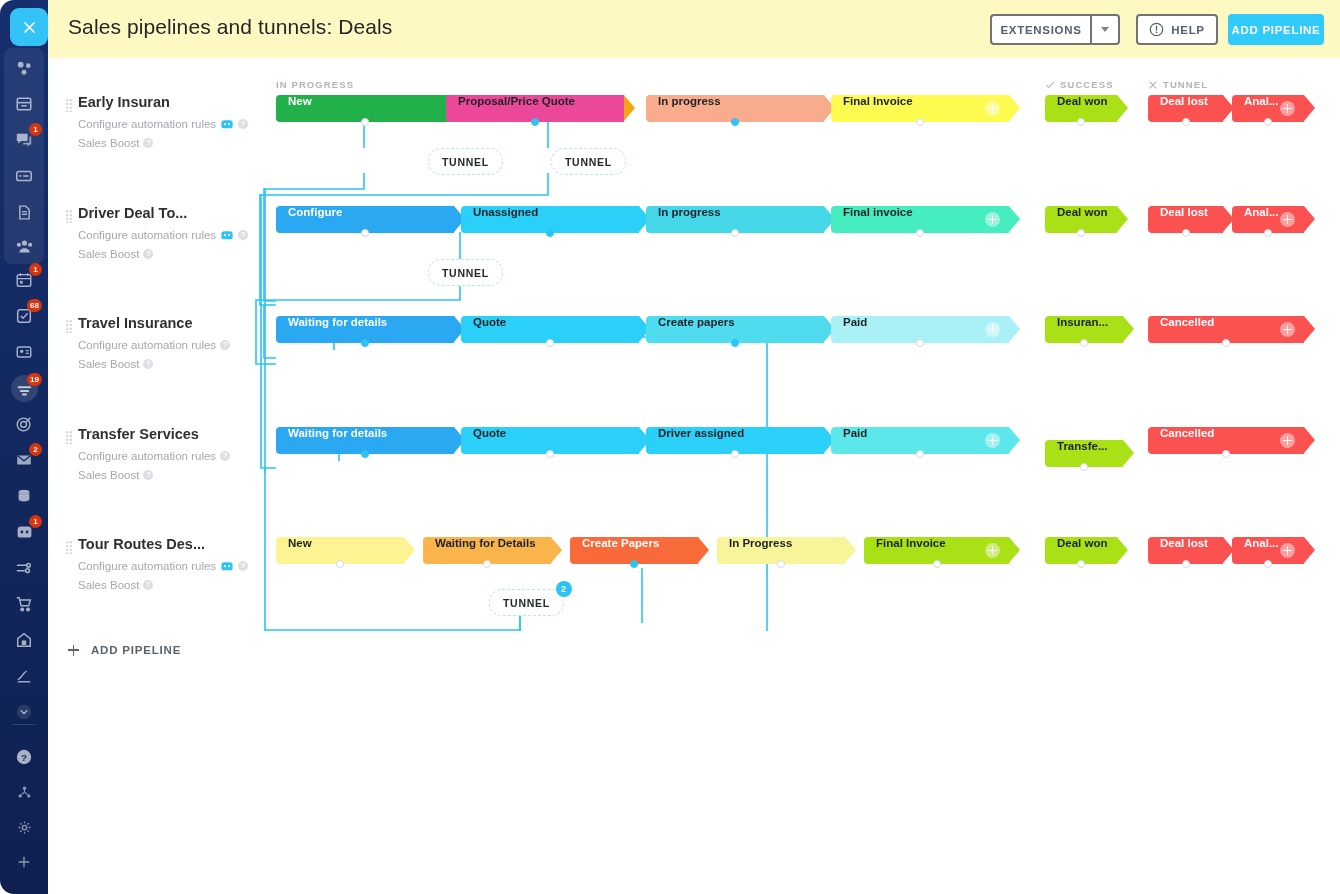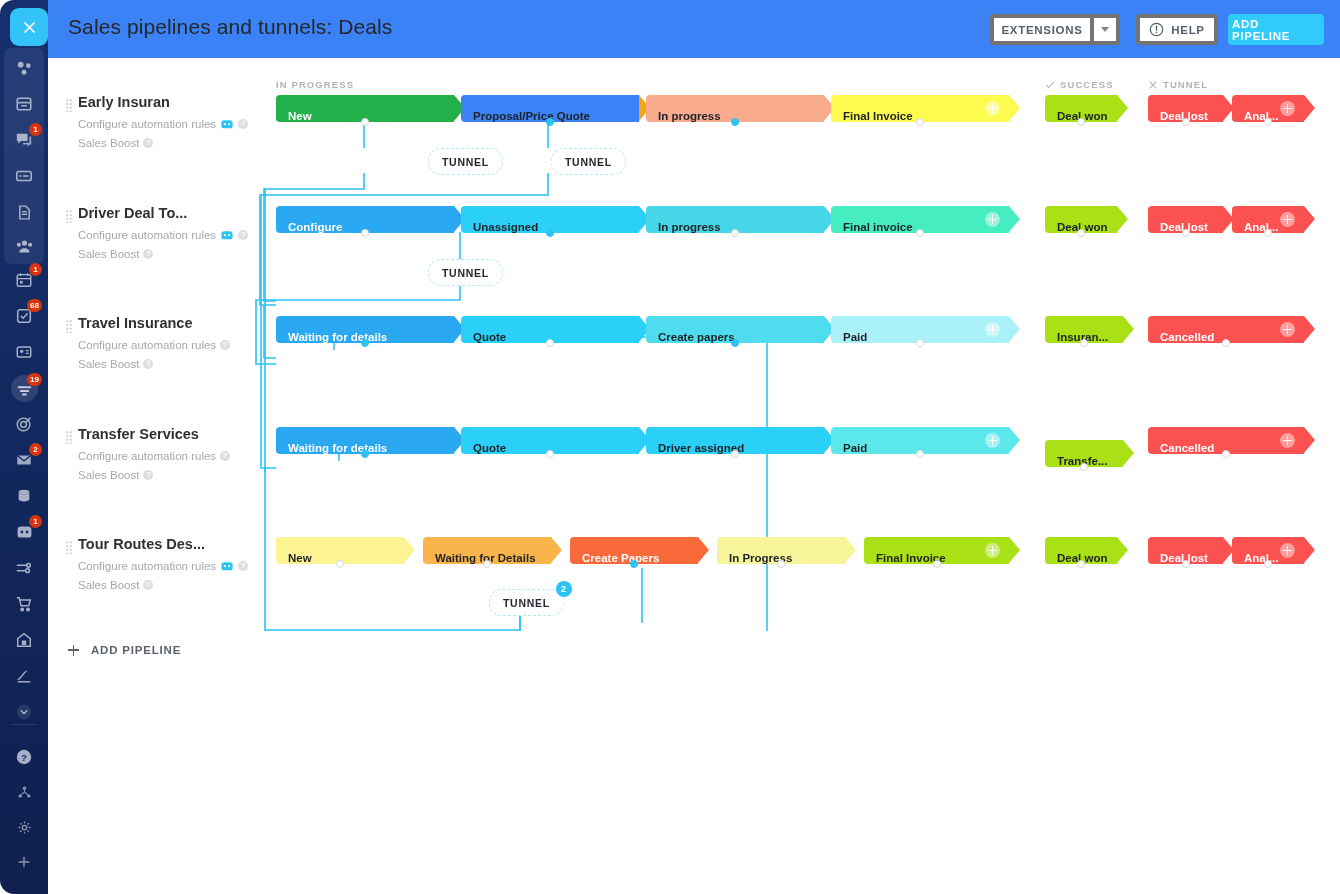--- a/index.html
+++ b/index.html
@@ -44,28 +44,28 @@
     content:"";position:absolute;left:7px;top:3px;width:27px;height:27px;
     border-radius:50%;background:rgba(255,255,255,0.13);
   }
   .sb-divider{position:absolute;left:12px;width:24px;height:1px;background:rgba(255,255,255,0.13);}
 
   
   #main{
     position:absolute;left:48px;top:0;width:1292px;height:894px;
     background:#fff;border-top-right-radius:14px;border-bottom-right-radius:14px;
   }
-  #topbar{position:absolute;left:0;top:0;width:1292px;height:58px;background:#3b82f6;}
+  #topbar{position:absolute;left:0;top:0;width:1292px;height:58px;background:#fef9c3;}
   #page-title{
     position:absolute;left:20px;top:15px;
     font-size:21px;color:#262626;font-weight:400;letter-spacing:.1px;white-space:nowrap;
   }
   .tb-btn{
     position:absolute;top:14px;height:31px;box-sizing:border-box;
-    border:4px solid #737373;border-radius:4px;background:#fff;
+    border:2px solid #737373;border-radius:4px;background:#fff;
     display:flex;align-items:center;justify-content:center;
     font-size:11.5px;font-weight:700;letter-spacing:.7px;color:#55606e;
     cursor:pointer;user-select:none;
   }
   #btn-extensions{left:942px;width:100px;border-radius:4px 0 0 4px;border-right:none;}
   #btn-extensions-caret{left:1042px;width:30px;border-radius:0 4px 4px 0;}
   #btn-help{left:1088px;width:82px;gap:7px;}
   #btn-addpipeline{
     left:1180px;width:96px;background:#30cafb;border-color:#30cafb;color:#fff;
   }
@@ -84,21 +84,21 @@
   }
   .robot{display:inline-block;width:14px;height:11px;position:relative;vertical-align:middle;}
 
   .col-label{
     position:absolute;font-size:9.5px;letter-spacing:1.1px;color:#b0b3b8;font-weight:600;
     display:flex;align-items:center;gap:5px;white-space:nowrap;
   }
 
   
   .stage{
-    position:absolute;height:27px;display:flex;align-items:flex-end;
+    position:absolute;height:27px;display:flex;align-items:flex-start;
     box-sizing:border-box;padding-left:12px;cursor:pointer;
     border-radius:4px 0 0 4px;
   }
   .stage .label{font-size:11.5px;font-weight:700;color:#1f2327;white-space:nowrap;overflow:hidden;}
   .stage .label.light{color:#ffffff;}
   .stage .nose{
     position:absolute;right:-11px;top:0;width:0;height:0;
     border-top:13.5px solid transparent;border-bottom:13.5px solid transparent;
   }
   .stage .dot{
@@ -415,21 +415,21 @@
           </div>
           <div class="pipeline-sub" style="left: 30px; top: 79px;">
             <span>Sales Boost</span>
             <span class="qmark">?</span>
           </div>
           <div class="stage" style="left: 228px; top: 37px; width: 178px; background: rgb(34, 176, 75);">
             <span class="label light">New</span>
             <span class="nose" style="border-left: 11px solid rgb(34, 176, 75);"></span>
             <span class="dot"></span>
           </div>
-          <div class="stage" style="left: 413px; top: 37px; width: 178px; background: #3b82f6;">
+          <div class="stage" style="left: 398px; top: 37px; width: 178px; background: #ec4899;">
             <span class="label">Proposal/Price Quote</span>
             <span class="nose" style="border-left: 11px solid rgb(245, 165, 18);"></span>
             <span class="dot on"></span>
           </div>
           <div class="stage" style="left: 598px; top: 37px; width: 178px; background: rgb(249, 171, 141);">
             <span class="label">In progress</span>
             <span class="nose" style="border-left: 11px solid rgb(249, 171, 141);"></span>
             <span class="dot on"></span>
           </div>
           <div class="stage" style="left: 783px; top: 37px; width: 178px; background: rgb(253, 251, 79);">

